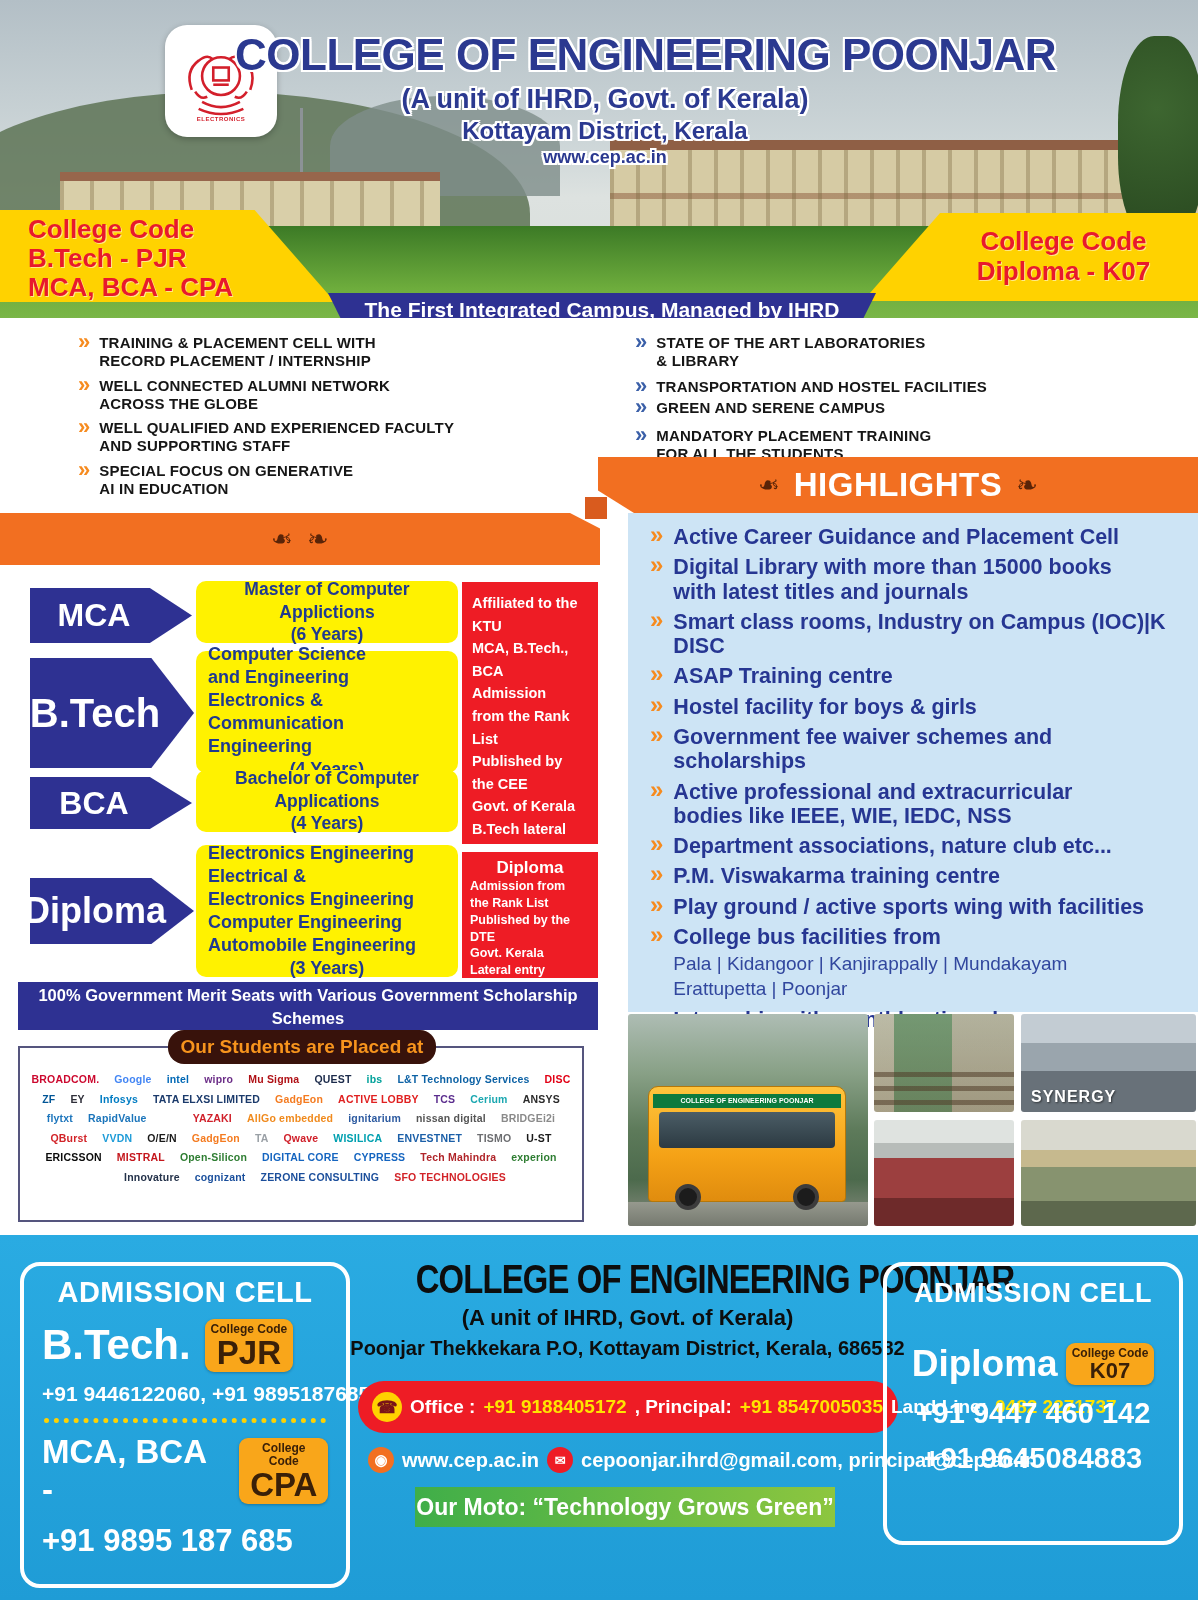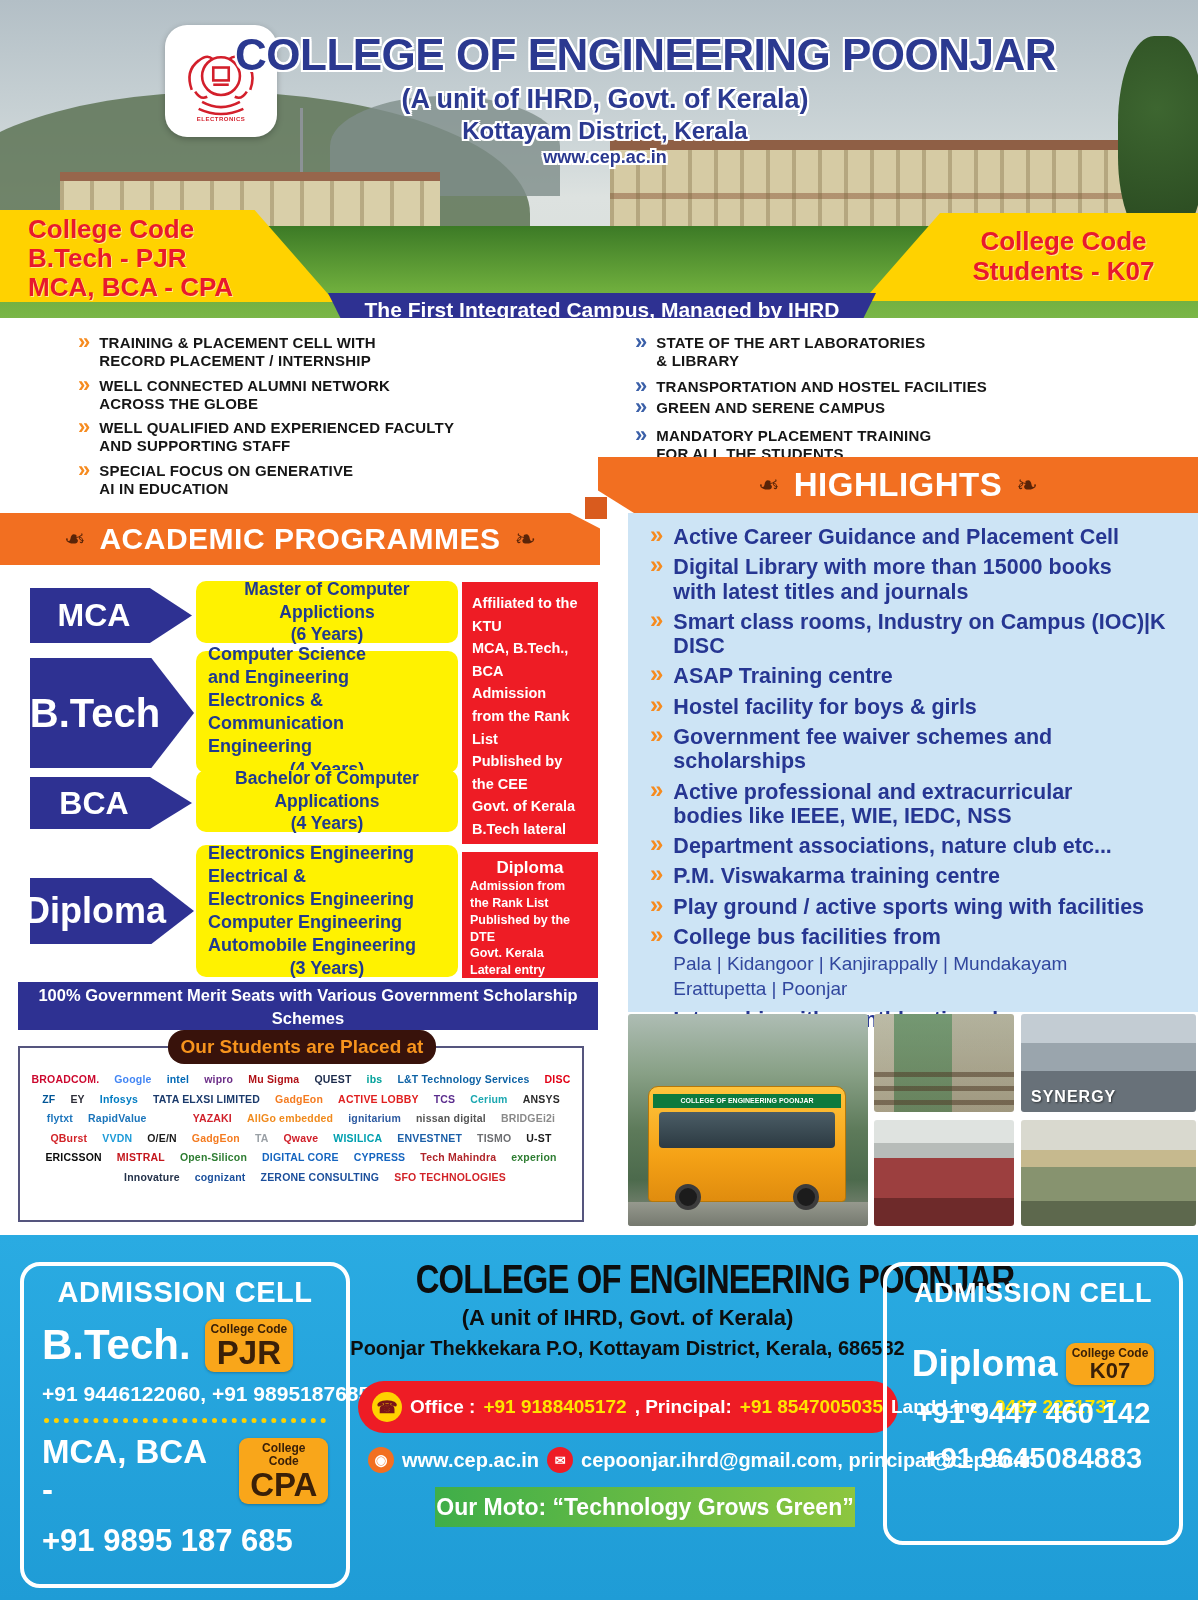--- a/index.html
+++ b/index.html
@@ -155,21 +155,21 @@
            display:flex;align-items:center;padding:0 14px;gap:8px;color:#fff;font-size:19px;font-weight:800;white-space:nowrap;}
   .circle-icon{width:30px;height:30px;border-radius:50%;display:inline-flex;align-items:center;justify-content:center;
                font-size:17px;flex:0 0 auto;}
   #phone-icon{background:#ffd200;color:#7a1418;}
   .pv{color:#ffe400;}
   #fc-webline{left:368px;top:212px;width:540px;display:flex;align-items:center;gap:8px;
               color:#fff;font-size:20px;font-weight:800;white-space:nowrap;}
   #globe-icon{background:#f26f21;color:#fff;width:26px;height:26px;font-size:15px;}
   #mail-icon{background:#ee1c25;color:#fff;width:26px;height:26px;font-size:13px;}
   #fc-motto{left:415px;top:252px;width:420px;height:40px;background:linear-gradient(90deg,#3fae49,#8dc63f);
-            color:#fff;font-size:23px;font-weight:800;text-align:center;line-height:40px;margin-left:20px;}
+            color:#fff;font-size:23px;font-weight:800;text-align:center;line-height:40px;}
 
   #fright{left:883px;top:27px;width:300px;height:283px;padding:12px 14px;text-align:center;}
   #fright .fhead{font-size:27px;}
   #dip-row{display:flex;align-items:center;justify-content:center;gap:8px;margin-top:34px;}
   #diploma-label{font-size:37px;}
   #fright .badge .code{font-size:22px;}
   .fr-phone{color:#fff;font-size:29px;font-weight:900;margin-top:12px;white-space:nowrap;}
 </style>
 </head>
 <body>
@@ -210,21 +210,21 @@
       <div id="hero-url" class="abs outline" style="left:0;width:740px;">www.cep.ac.in</div>
     </div>
 
     <div id="code-left" class="abs code-box">
       <div>College Code</div>
       <div class="code-lines">B.Tech - PJR
 MCA, BCA - CPA</div>
     </div>
     <div id="code-right" class="abs code-box">
       <div>College Code</div>
-      <div>Students - K07</div>
+      <div>Diploma - K07</div>
     </div>
 
     <div id="ribbon" class="abs">The First Integrated Campus, Managed by IHRD</div>
   </div>
 
   <div id="left-features" class="abs">
       <div class="feat">
         <span class="chev or">»</span>
         <span class="feat-text">TRAINING &amp; PLACEMENT CELL WITH
 RECORD PLACEMENT / INTERNSHIP</span>
@@ -261,21 +261,20 @@
       </div>
       <div class="feat">
         <span class="chev bl">»</span>
         <span class="feat-text">MANDATORY PLACEMENT TRAINING
 FOR ALL THE STUDENTS</span>
       </div>
     </div>
 
   <div id="academics-banner" class="abs sec-banner">
     <span class="orn orn-l">❧</span>
-    <span class="sec-title">ACADEMIC PROGRAMMES</span>
     <span class="orn">❧</span>
   </div>
   <div id="accent-square" class="abs"></div>
   <div id="highlights-banner" class="abs sec-banner">
     <span class="orn orn-l">❧</span>
     <span class="sec-title">HIGHLIGHTS</span>
     <span class="orn">❧</span>
   </div>
 
   <div id="arrow-mca" class="abs arrow">MCA</div>

